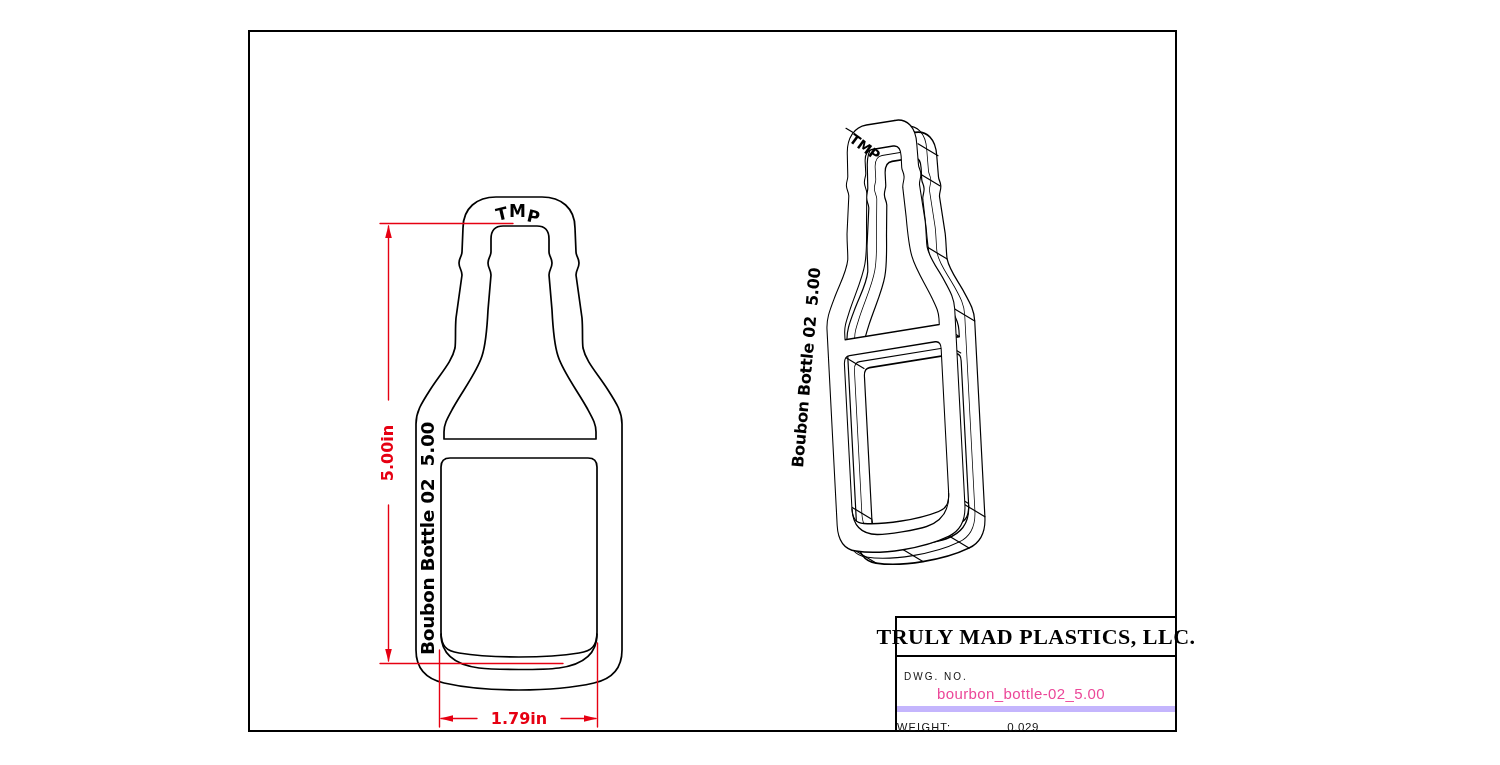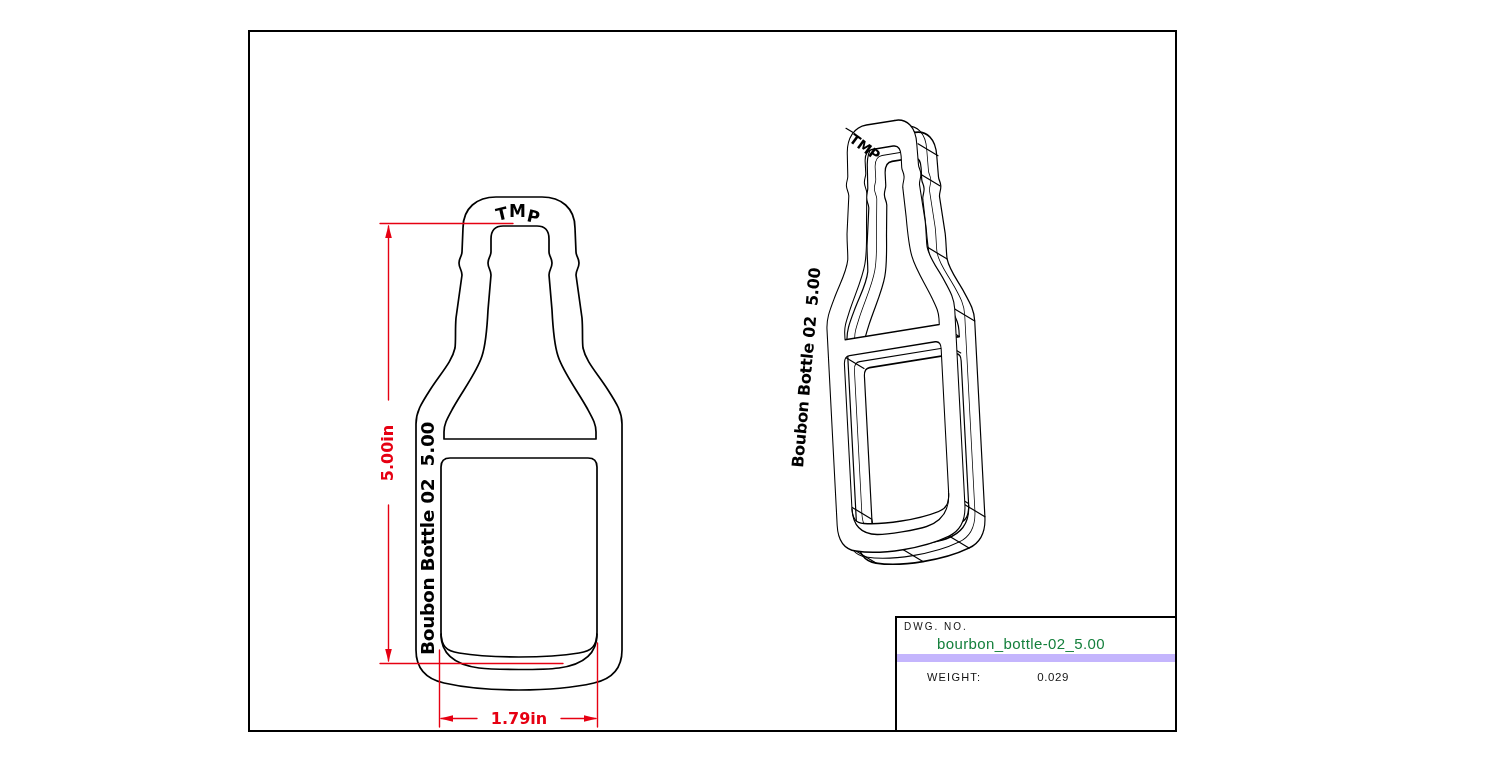--- a/index.html
+++ b/index.html
@@ -17,32 +17,32 @@
     position:absolute;left:895px;top:616px;width:282px;height:116px;
     border:2px solid #000;box-sizing:border-box;background:#fff;
   }
   .tb-company{
     height:39px;border-bottom:2px solid #000;box-sizing:border-box;
     display:flex;align-items:center;justify-content:center;
     font-family:"Liberation Serif",serif;font-weight:bold;font-size:22px;
     letter-spacing:0.5px;white-space:nowrap;
   }
   .tb-dwg{
-    height:44px;border-bottom:8px solid #c4b5fd;box-sizing:border-box;position:relative;
+    height:44px;border-bottom:6px solid #c4b5fd;box-sizing:border-box;position:relative;margin-top:11px;
   }
   .tb-dwg-label{
     position:absolute;left:7px;top:3px;font-size:10px;letter-spacing:2px;color:#111;
   }
   .tb-dwg-value{
-    position:absolute;left:40px;top:17px;font-size:15px;letter-spacing:0.4px;color:#15803d;
+    position:absolute;left:40px;top:17px;font-size:15px;letter-spacing:0.4px;color:#ec4899;
   }
   .tb-weight{
     height:29px;display:flex;align-items:center;
   }
-  .tb-weight-label{margin-left:30px;font-size:11px;letter-spacing:1.2px;color:#111;}
+  .tb-weight-label{font-size:11px;letter-spacing:1.2px;color:#111;}
   .tb-weight-value{margin-left:56px;font-size:11.5px;letter-spacing:0.6px;color:#111;}
   
   .blk{stroke:#000;fill:none;stroke-width:1.7;stroke-linejoin:round;stroke-linecap:round;}
   .blk-fill{stroke:#000;fill:#fff;fill-rule:evenodd;stroke-width:1.7;stroke-linejoin:round;}
   .thin{stroke:#000;fill:none;stroke-width:1.2;stroke-linejoin:round;stroke-linecap:round;}
   .dimline{fill:none;stroke-width:1.4;stroke-linecap:round;}
   .stamp{font-family:"DejaVu Sans",sans-serif;font-weight:bold;fill:#000;}
   .dimtxt{font-family:"DejaVu Sans",sans-serif;font-weight:bold;font-size:16px;}
 </style>
 </head>
@@ -186,20 +186,21 @@
     <g transform="matrix(0.62,-0.10,0.045,0.866,550,4)">
       <use href="#cutshape" class="blk-fill"></use>
       <use href="#cutextra" class="blk"></use>
     </g>
 
     <text transform="translate(862,151) rotate(36)" text-anchor="middle" class="stamp" font-size="14">TMP</text>
     <text transform="translate(803,468) rotate(-85)" class="stamp" font-size="16" xml:space="preserve" letter-spacing="-0.3">Boubon Bottle 02  5.00</text>
   </svg>
 
   <div class="title-block">
+    <div class="tb-company">TRULY MAD PLASTICS, LLC.</div>
     <div class="tb-dwg">
       <div class="tb-dwg-label">DWG.  NO.</div>
       <div class="tb-dwg-value">bourbon_bottle-02_5.00</div>
     </div>
     <div class="tb-weight">
       <span class="tb-weight-label">WEIGHT:</span>
       <span class="tb-weight-value">0.029</span>
     </div>
   </div>
 

